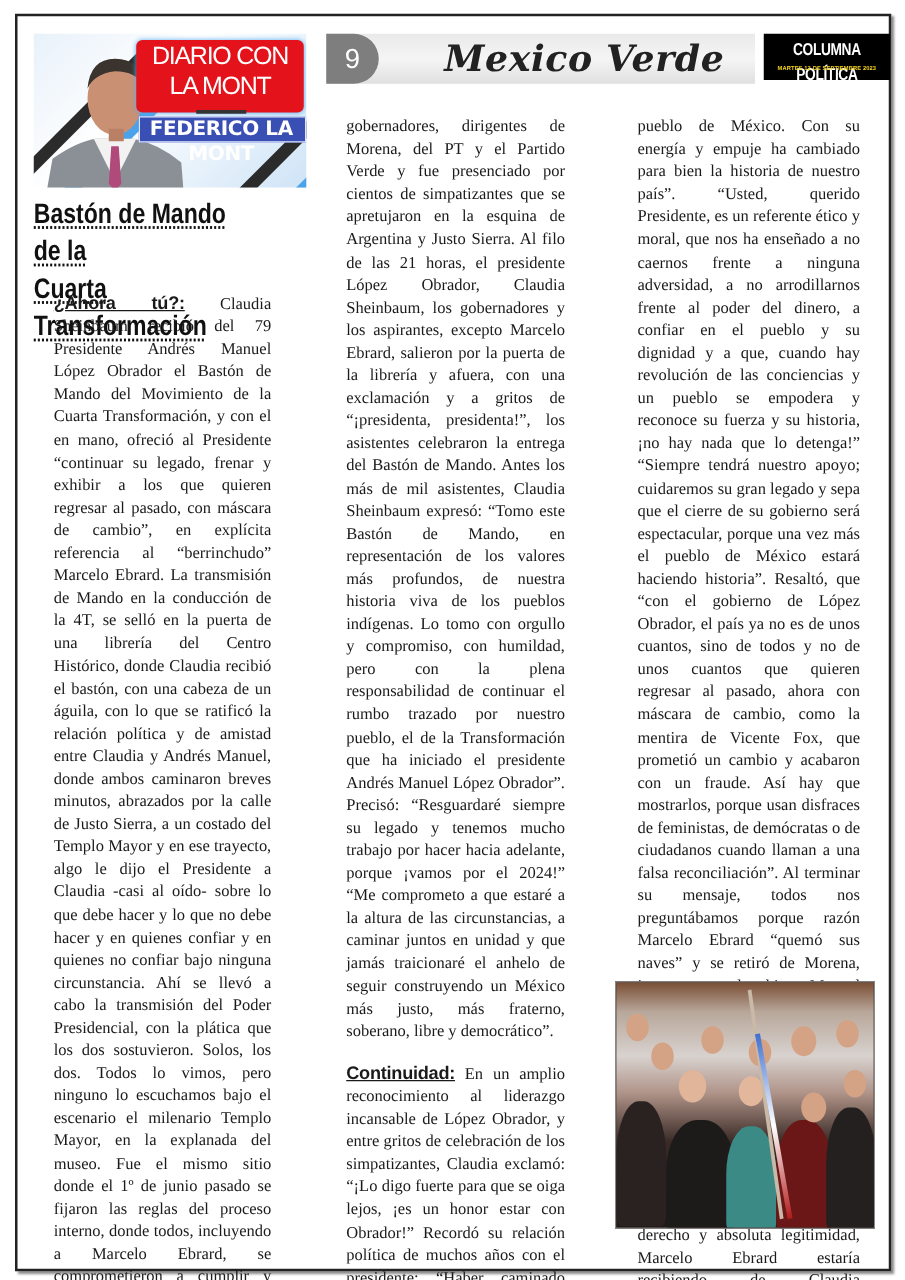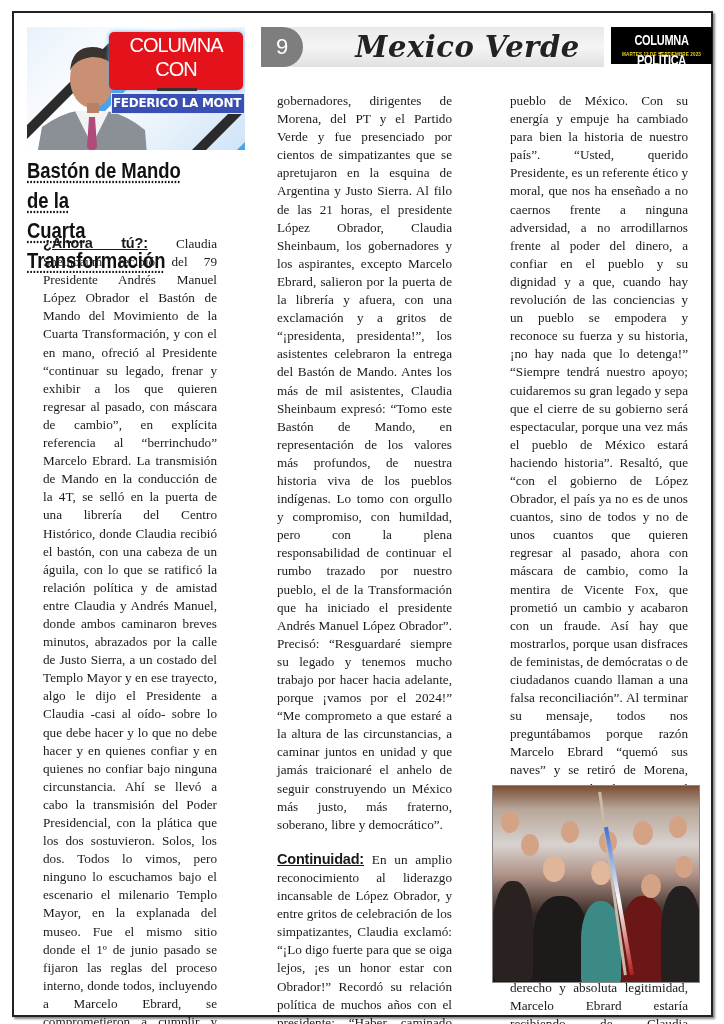--- a/index.html
+++ b/index.html
@@ -15,21 +15,21 @@
   .col p { margin: 16px; }
   .kicker { font-family: "Liberation Sans", "DejaVu Sans", sans-serif; font-weight: bold; font-size: 14.5px; text-decoration: underline; letter-spacing: -0.2px; }
 
   
   .banner { position: absolute; left: 27px; top: 27px; width: 218px; height: 123px; overflow: hidden; background: linear-gradient(135deg, #e8f1fa 0%, #ffffff 40%, #cfe4f7 100%); }
   .banner .stripe { position: absolute; height: 10px; width: 180px; transform: rotate(-45deg); }
   .banner .person { position: absolute; left: 10px; top: 8px; width: 110px; height: 120px; }
   .banner .title-box { position: absolute; left: 82px; top: 5px; width: 134px; height: 58px; background: #e4121b; border-radius: 5px; box-shadow: 0 0 4px #5aaef0; }
   .banner .title-text { position: absolute; left: 82px; top: 6px; width: 134px; text-align: center; color: #fff; font-family: "Liberation Sans", "DejaVu Sans", sans-serif; font-size: 20px; line-height: 24px; letter-spacing: -1px; }
   .banner .name-box { position: absolute; left: 84px; top: 66px; width: 132px; height: 19px; background: #3a4fb3; border: 1px solid #dfe7ff; }
-  .banner .name-text { position: absolute; left: 84px; top: 66px; width: 132px; text-align: center; color: #fff; font-family: "DejaVu Sans", sans-serif; font-weight: bold; font-size: 12px; line-height: 20px; letter-spacing: -0.3px; }
+  .banner .name-text { position: absolute; left: 84px; top: 66px; width: 132px; text-align: center; color: #fff; font-family: "DejaVu Sans", sans-serif; font-weight: bold; font-size: 16px; line-height: 20px; letter-spacing: -0.3px; }
   .banner .under { position: absolute; left: 130px; top: 61px; width: 40px; height: 3px; background: #333; }
 
   
   .page-num-wrap { position: absolute; left: 261px; top: 27px; width: 343px; height: 40px; background: linear-gradient(to bottom, #e9e9e9, #f5f5f5 50%, #e0e0e0); }
   .page-num { position: absolute; left: 0; top: 0; width: 42px; height: 40px; background: #7e7e7e; border-radius: 0 20px 20px 0; color: #fff; font-family: "Liberation Sans", sans-serif; font-size: 22px; line-height: 40px; text-align: center; }
   .masthead { position: absolute; left: 345px; top: 27px; width: 245px; height: 40px; font-family: "DejaVu Serif", serif; font-weight: bold; font-size: 29px; line-height: 40px; text-align: center; color: #222; letter-spacing: 0.5px; font-style: italic; }
   .section-tag { position: absolute; left: 611px; top: 27px; width: 101px; height: 37px; background: #000; }
   .section-title { position: absolute; left: 611px; top: 30px; width: 101px; text-align: center; color: #fff; font-family: "Liberation Sans", sans-serif; font-weight: bold; font-size: 11px; line-height: 16px; letter-spacing: -0.3px; transform: scaleY(1.25); transform-origin: top; }
   .section-date { position: absolute; left: 611px; top: 51px; width: 101px; text-align: center; color: #f3d219; font-family: "Liberation Sans", sans-serif; font-weight: bold; font-size: 4.6px; line-height: 8px; letter-spacing: 0.1px; }
 
@@ -56,21 +56,22 @@
   <svg class="person" viewBox="0 0 110 120">
     <path d="M0 120 L5 92 Q25 78 40 76 L70 76 Q90 80 108 95 L110 120 Z" fill="#8b8f96"></path>
     <path d="M38 76 L55 110 L72 76 Z" fill="#f2f2f2"></path>
     <path d="M52 82 L58 82 L60 112 L55 118 L50 112 Z" fill="#b04a7a"></path>
     <ellipse cx="55" cy="44" rx="22" ry="29" fill="#c99074"></ellipse>
     <path d="M33 36 Q35 12 55 12 Q76 12 78 34 Q72 22 55 22 Q38 24 33 36 Z" fill="#3a332e"></path>
     <rect x="50" y="68" width="12" height="10" fill="#b98066"></rect>
   </svg>
   <div class="title-box"></div>
   <div class="title-text">
-    <div>COLUMNA CON</div>
+    <div>DIARIO CON</div>
+    <div>LA MONT</div>
   </div>
   <div class="under"></div>
   <div class="name-box"></div>
   <div class="name-text">FEDERICO LA MONT</div>
 </div>
 
 <div class="page-num-wrap">
   <div class="page-num">9</div>
 </div>
 <div class="masthead">Mexico Verde</div>

